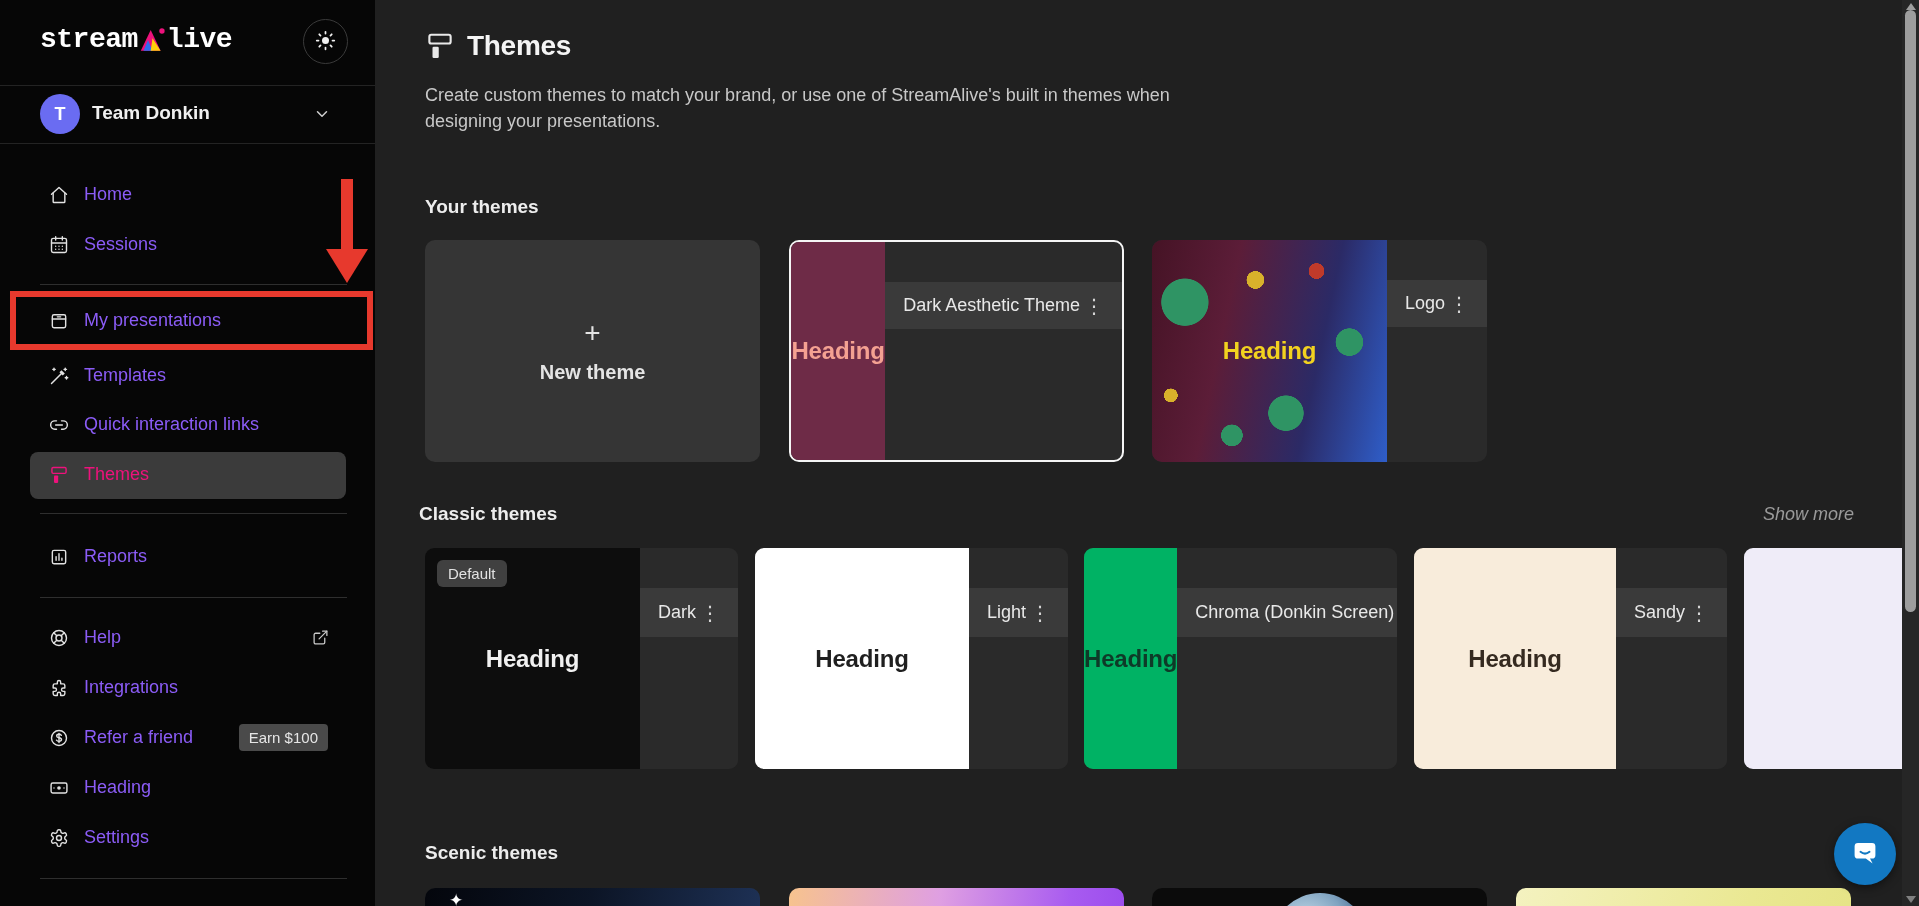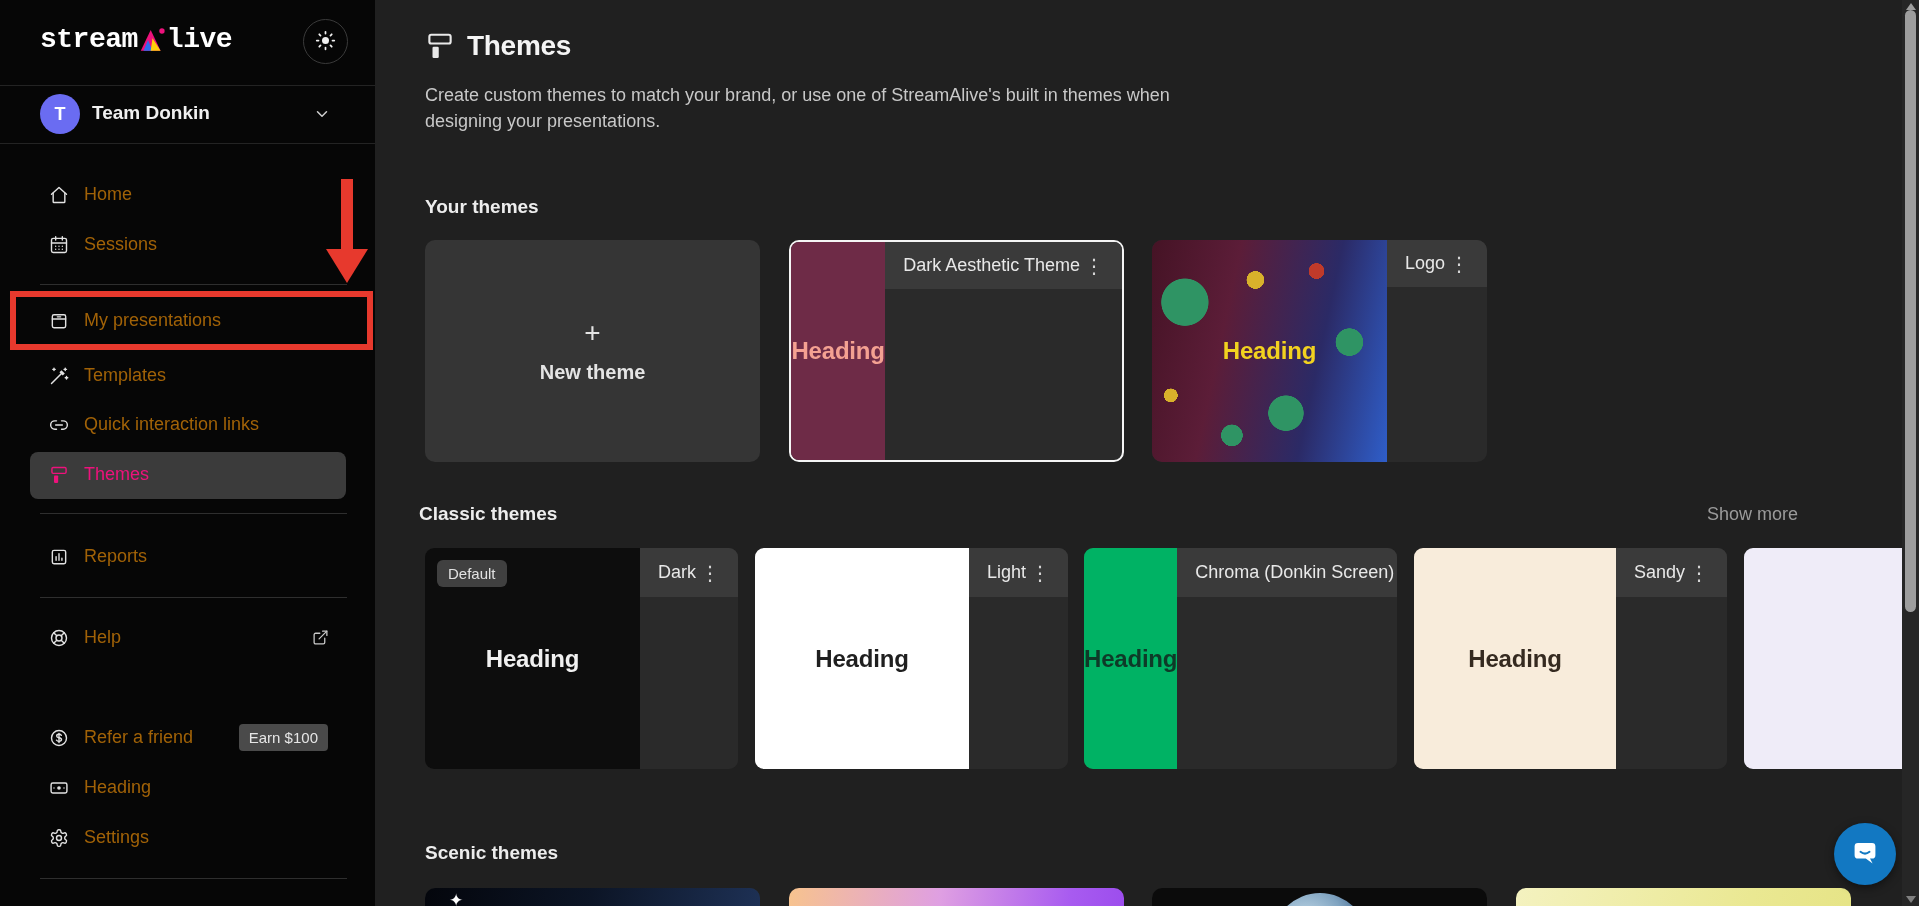--- a/index.html
+++ b/index.html
@@ -17,48 +17,48 @@
   .divider-inset { position:absolute; left:40px; width:307px; height:1px; background:#2e2e2e; }
 
   .team-row { position:absolute; left:0; top:86px; width:375px; height:56px; }
   .avatar { position:absolute; left:40px; top:8px; width:40px; height:40px; border-radius:50%; background:#6A6CF2; color:#fff; font-size:18px; font-weight:700; display:flex; align-items:center; justify-content:center; }
   .team-name { position:absolute; left:92px; top:16px; font-size:19px; font-weight:600; color:#f0f0f0; }
   .team-chevron { position:absolute; right:44px; top:19px; color:#cfcfcf; }
 
   .nav-item { position:absolute; left:0; width:375px; height:48px; cursor:pointer; }
   .nico { position:absolute; left:49px; top:14px; width:20px; height:20px; color:#e2e2e2; }
   .nico svg { display:block; }
-  .nlabel { position:absolute; left:84px; top:13px; font-size:18px; font-weight:500; color:#a16207; white-space:nowrap; }
+  .nlabel { position:absolute; left:84px; top:13px; font-size:18px; font-weight:500; color:#8b5cf6; white-space:nowrap; }
   .active-pill { position:absolute; left:30px; top:452px; width:316px; height:47px; background:#3b3b3b; border-radius:8px; }
   .nav-item.active .nico, .nav-item.active .nlabel { color:#ED127C; }
   .ext-icon { position:absolute; right:46px; top:15px; color:#c9c9c9; }
   .earn-badge { position:absolute; right:47px; top:10px; background:#4a4a4a; color:#e6e6e6; font-size:15px; font-weight:500; padding:5px 10px; border-radius:4px; white-space:nowrap; }
 
   
   .red-box { position:absolute; left:10px; top:291px; width:363px; height:59px; border:6px solid #E7392D; z-index:9; pointer-events:none; }
   .red-arrow-bar { position:absolute; left:341px; top:179px; width:12px; height:72px; background:#E7392D; z-index:9; }
   .red-arrow-head { position:absolute; left:326px; top:249px; width:0; height:0; border-left:21px solid transparent; border-right:21px solid transparent; border-top:34px solid #E7392D; z-index:9; }
 
   
   .main { position:absolute; left:375px; top:0; width:1527px; height:906px; background:#202020; overflow:hidden; }
   .page-title-icon { position:absolute; left:50px; top:31px; width:30px; height:30px; color:#e9e9e9; }
   .page-title { position:absolute; left:92px; top:30px; font-size:28px; font-weight:700; color:#f4f4f4; letter-spacing:-0.3px; }
   .page-desc { position:absolute; left:50px; top:82px; width:795px; font-size:18px; line-height:26px; color:#c8c8c8; }
 
   .section-heading { position:absolute; font-size:19px; font-weight:700; color:#ededed; }
-  .show-more { position:absolute; left:1332px; top:504px; font-size:18px; font-weight:500; color:#9a9a9a; cursor:pointer; }
+  .show-more { position:absolute; left:1388px; top:504px; font-size:18px; font-weight:500; color:#9a9a9a; cursor:pointer;font-style:italic; }
 
   .tcard { position:absolute; border-radius:10px; overflow:hidden; background:#2a2a2a; cursor:pointer; display:flex; flex-direction:row; }
   .r1 { top:240px; width:335px; height:222px; }
   .r2 { top:548px; width:313px; height:221px; border-radius:9px; }
   .r3 { top:888px; width:335px; height:222px; }
   .tcard.sel { border:2px solid #f5f5f5; }
   .tbody { flex:1; position:relative; display:flex; align-items:center; justify-content:center; }
   .preview { font-size:24px; font-weight:700; letter-spacing:-0.2px; }
-  .tfooter { height:47px; background:#3a3a3a; display:flex; align-items:center; justify-content:space-between; padding:0 14px 0 18px; flex:none; }
+  .tfooter { height:47px; background:#3a3a3a; display:flex; align-items:center; justify-content:space-between; padding:0 14px 0 18px; flex:none;margin-top:40px; }
   .r2 .tfooter { height:49px; }
   .tlabel { font-size:18px; font-weight:500; color:#e8e8e8; white-space:nowrap; }
   .kebab { font-size:20px; color:#d5d5d5; padding:0 4px; cursor:pointer; line-height:1; }
   .new-card { position:absolute; left:50px; top:240px; width:335px; height:222px; border-radius:10px; background:#353535; display:flex; flex-direction:column; align-items:center; justify-content:center; gap:14px; cursor:pointer; }
   .new-plus { font-size:28px; font-weight:400; color:#e4e4e4; line-height:1; }
   .new-label { font-size:20px; font-weight:600; color:#e4e4e4; }
   .default-badge { position:absolute; left:12px; top:12px; background:#404040; color:#e2e2e2; font-size:15px; font-weight:500; padding:5px 11px; border-radius:6px; }
 
   
   .body-maroon { background:#6E2B47; }
@@ -232,20 +232,28 @@
       <span class="nlabel">Help</span>
       <span class="ext-icon">
         <svg width="17" height="17" viewBox="0 0 24 24" fill="none" stroke="currentColor" stroke-width="1.8" stroke-linecap="round" stroke-linejoin="round">
             <path d="M15 3h6v6"></path>
             <path d="M10 14 21 3"></path>
             <path d="M18 13v6a2 2 0 0 1-2 2H5a2 2 0 0 1-2-2V8a2 2 0 0 1 2-2h6"></path>
           </svg>
       </span>
     </div>
 
+    <div class="nav-item" style="top:664px">
+      <span class="nico">
+        <svg width="20" height="20" viewBox="0 0 24 24" fill="none" stroke="currentColor" stroke-width="1.7" stroke-linecap="round" stroke-linejoin="round">
+            <path d="M14 7V5a2 2 0 0 0-4 0v2H7a2 2 0 0 0-2 2v3h2a2 2 0 0 1 0 4H5v3a2 2 0 0 0 2 2h3v-2a2 2 0 0 1 4 0v2h3a2 2 0 0 0 2-2v-3h-2a2 2 0 0 1 0-4h2V9a2 2 0 0 0-2-2h-3Z"></path>
+          </svg>
+      </span>
+      <span class="nlabel">Integrations</span>
+    </div>
 
     <div class="nav-item" style="top:714px">
       <span class="nico">
         <svg width="20" height="20" viewBox="0 0 24 24" fill="none" stroke="currentColor" stroke-width="1.7" stroke-linecap="round" stroke-linejoin="round">
             <circle cx="12" cy="12" r="9"></circle>
             <path d="M12 6.5v11"></path>
             <path d="M14.8 8.8a3 3 0 0 0-2.8-1.3c-1.6 0-2.8.9-2.8 2.1 0 1.3 1.1 1.8 2.8 2.1 1.9.3 3 .9 3 2.2 0 1.3-1.3 2.1-3 2.1a3.4 3.4 0 0 1-3-1.4"></path>
           </svg>
       </span>
       <span class="nlabel">Refer a friend</span>

